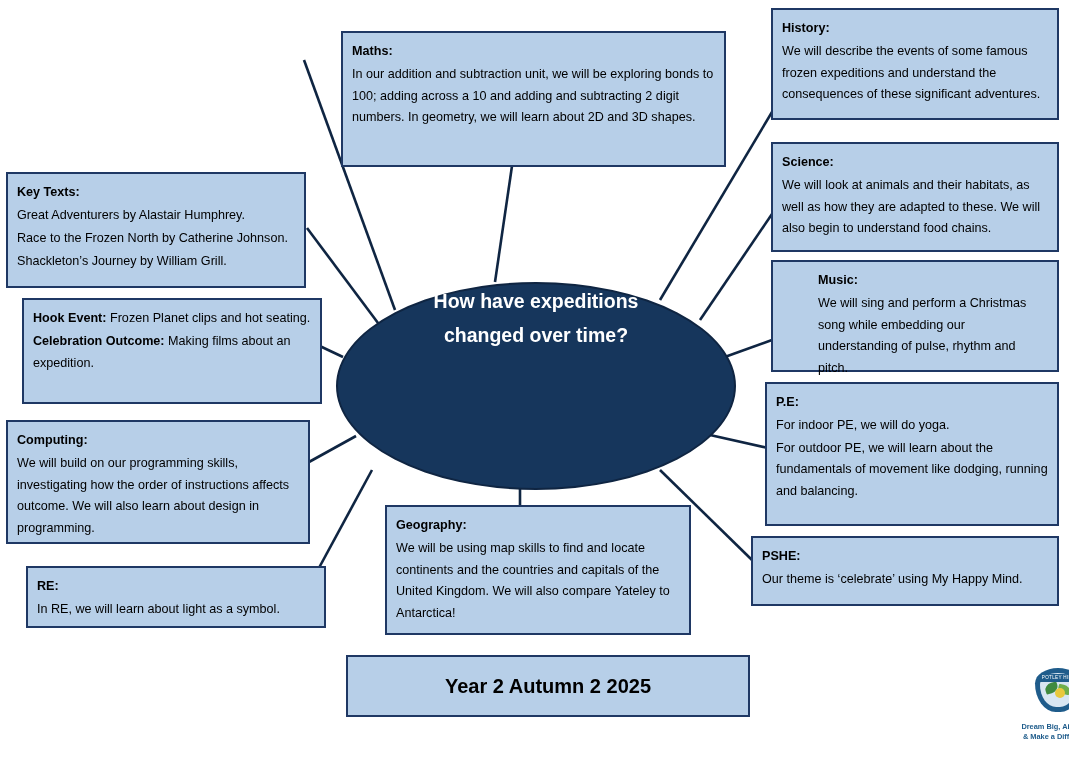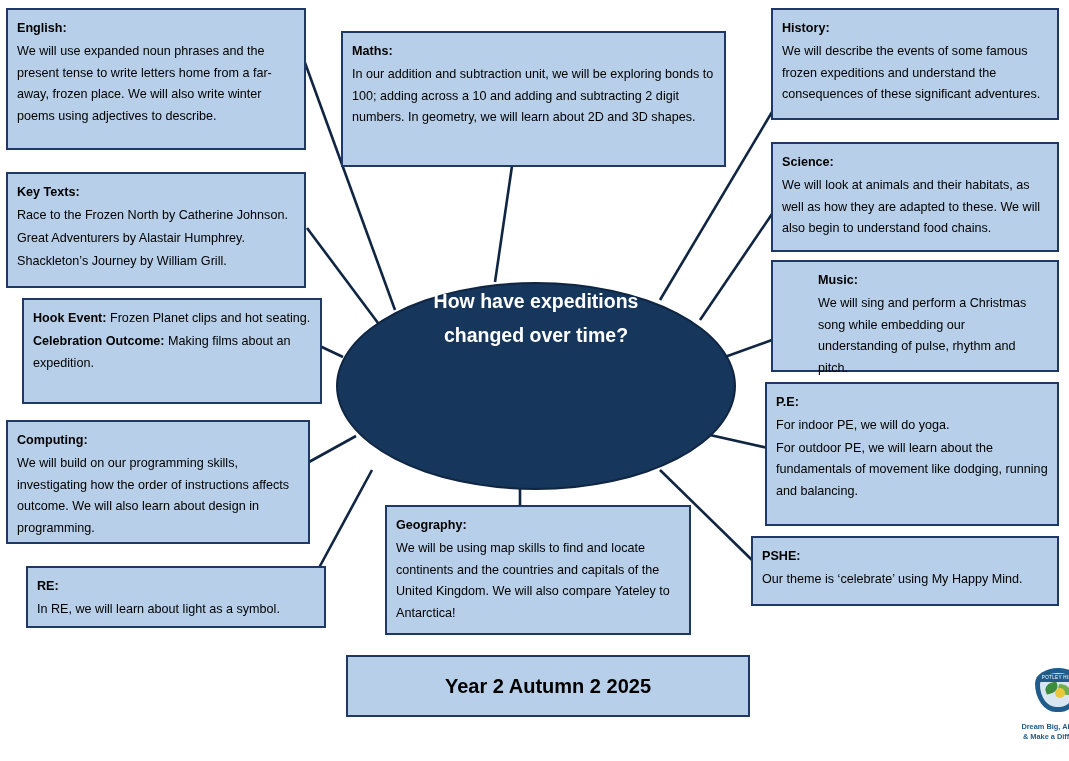--- a/index.html
+++ b/index.html
@@ -186,29 +186,25 @@
       <line x1="512" y1="166" x2="495" y2="282"></line>
       <line x1="520" y1="508" x2="520" y2="486"></line>
       <line x1="772" y1="112" x2="660" y2="300"></line>
       <line x1="772" y1="214" x2="700" y2="320"></line>
       <line x1="772" y1="340" x2="722" y2="358"></line>
       <line x1="768" y1="448" x2="710" y2="435"></line>
       <line x1="752" y1="560" x2="660" y2="470"></line>
     </g>
   </svg>
 
-  <div class="box" style="left:6px; top:8px; width:300px; height:142px;">
-    <p class="hdr">English:</p>
-    <p>We will use expanded noun phrases and the present tense to write letters home from a far-away, frozen place. We will also write winter poems using adjectives to describe.</p>
-  </div>
 
   <div class="box" style="left:6px; top:172px; width:300px; height:116px;">
     <p class="hdr">Key Texts:</p>
+    <p>Great Adventurers by Alastair Humphrey.</p>
     <p>Race to the Frozen North by Catherine Johnson.</p>
-    <p>Great Adventurers by Alastair Humphrey.</p>
     <p>Shackleton’s Journey by William Grill.</p>
   </div>
 
   <div class="box" style="left:22px; top:298px; width:300px; height:106px;">
     <p><span class="inlinehdr">Hook Event:</span> <span>Frozen Planet clips and hot seating.</span></p>
     <p><span class="inlinehdr">Celebration Outcome:</span> <span>Making films about an expedition.</span></p>
   </div>
 
   <div class="box" style="left:6px; top:420px; width:304px; height:124px;">
     <p class="hdr">Computing:</p>

